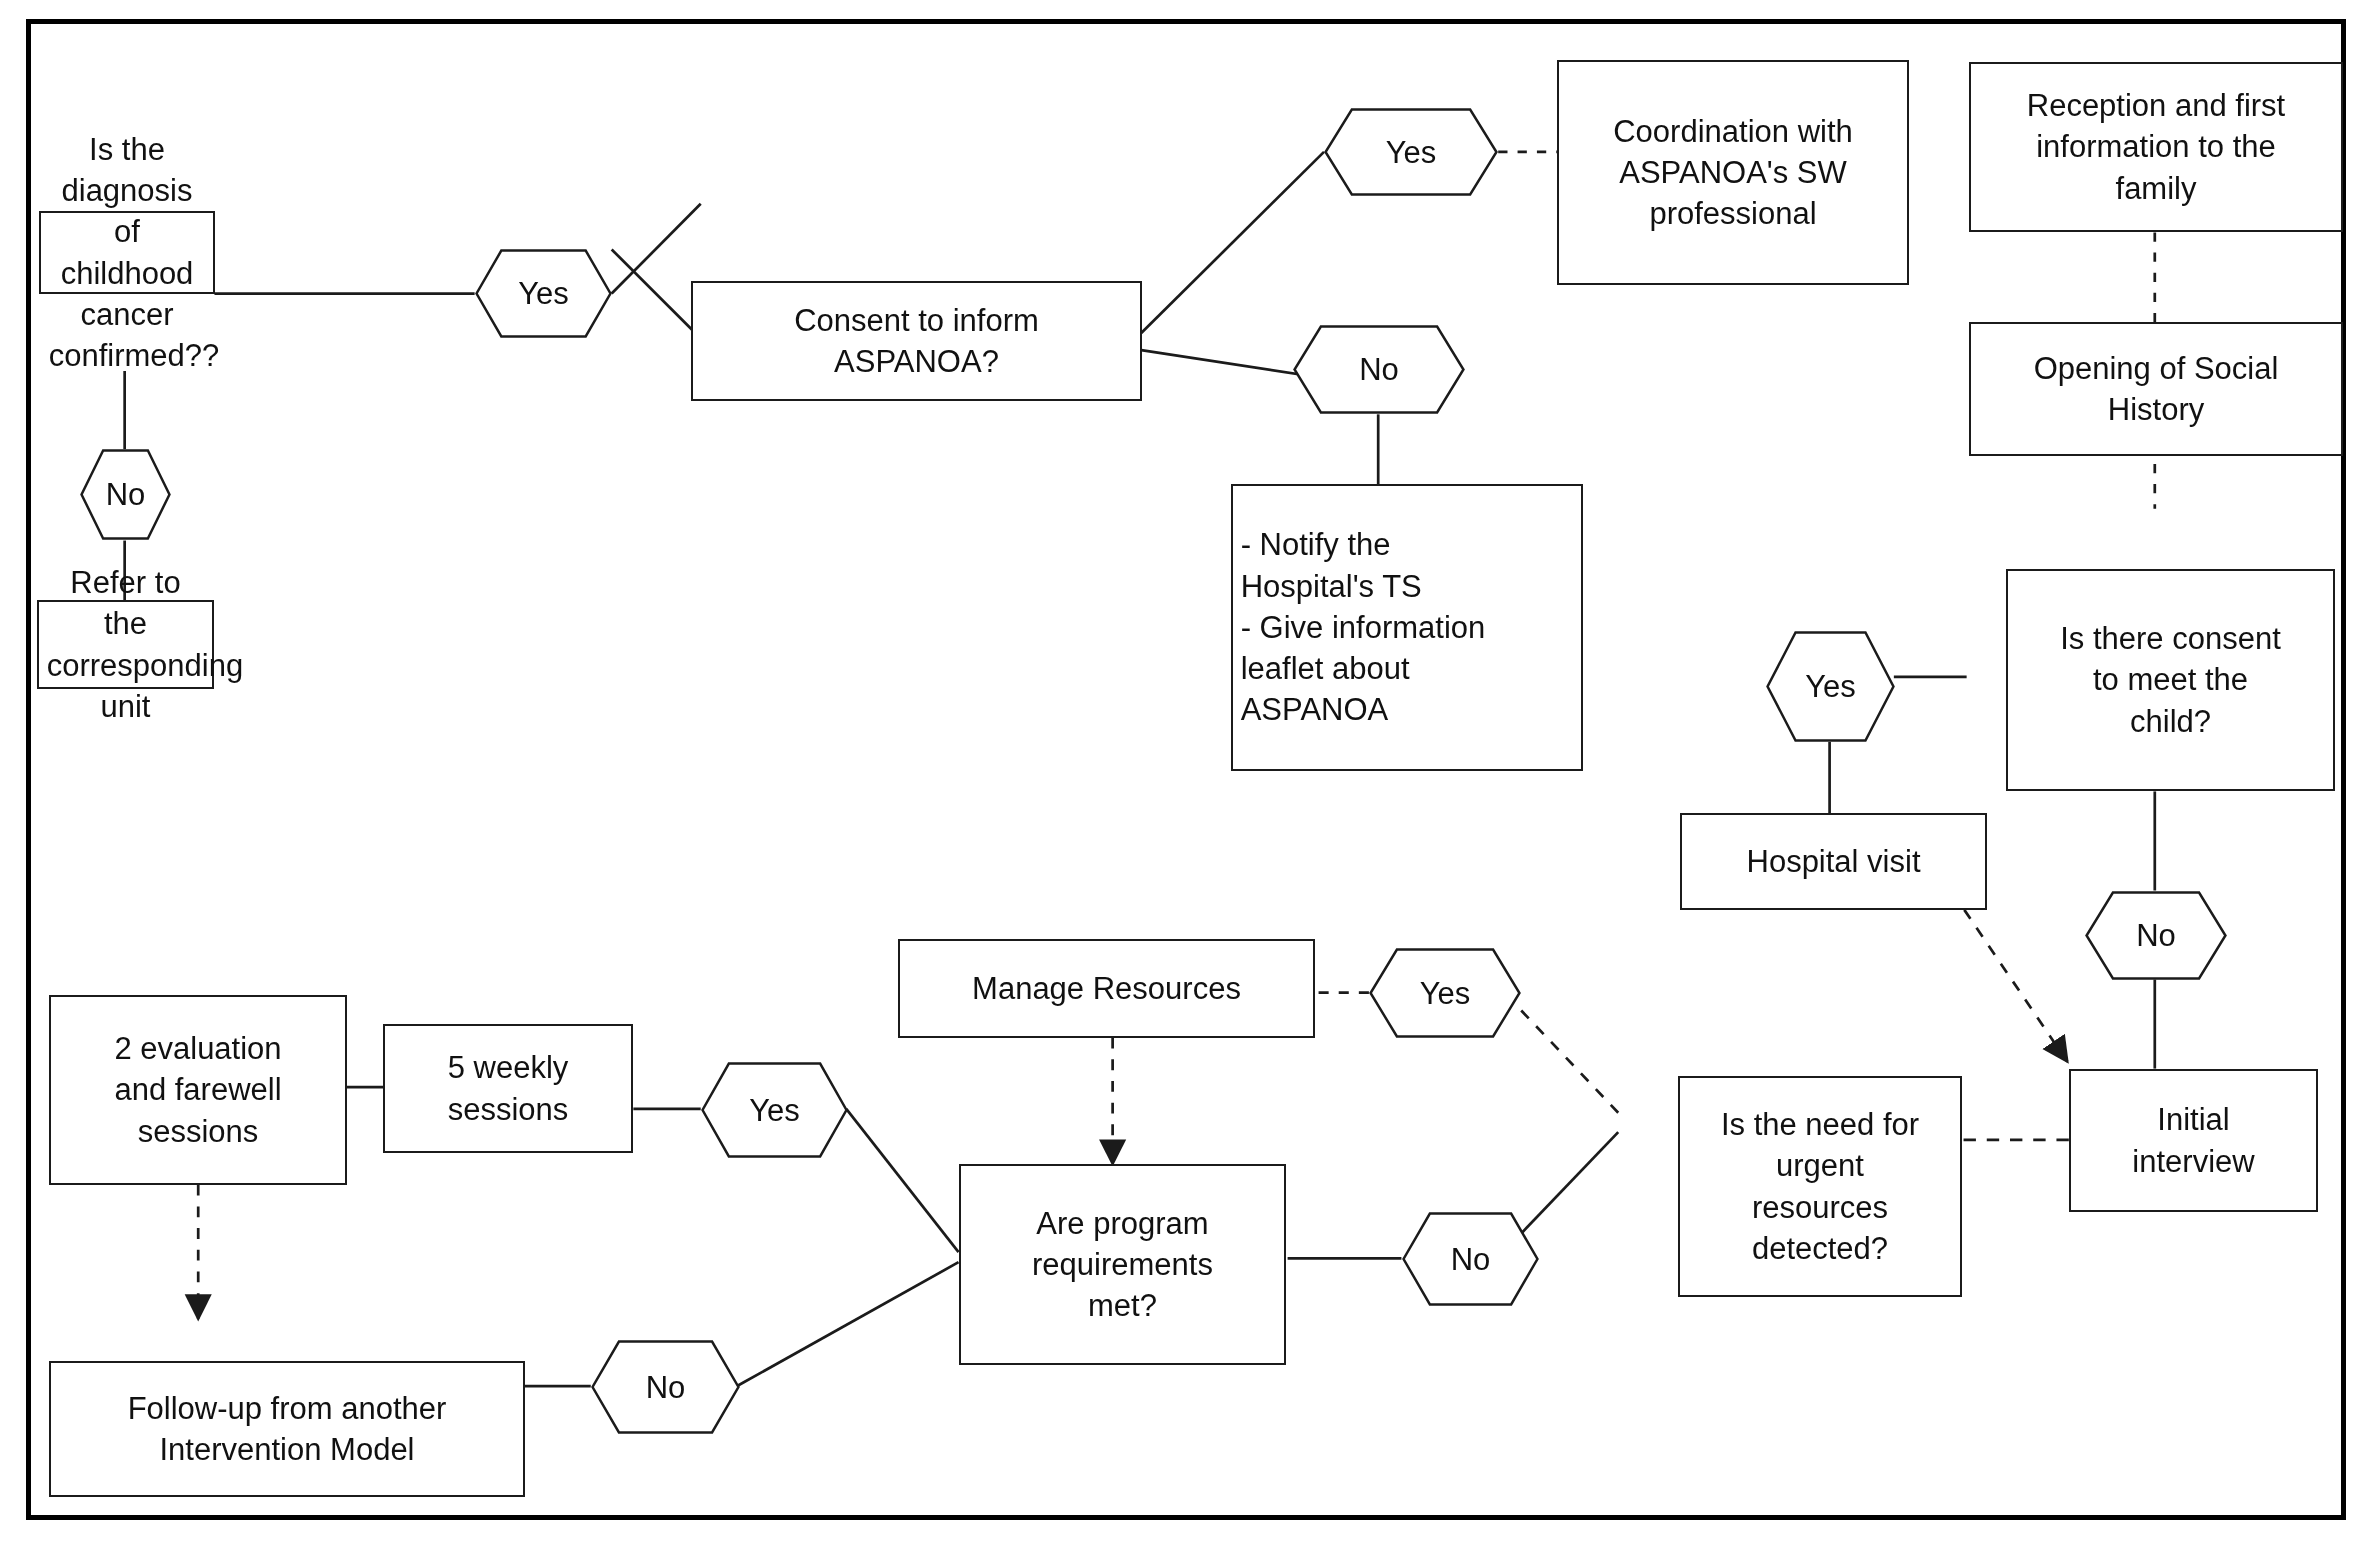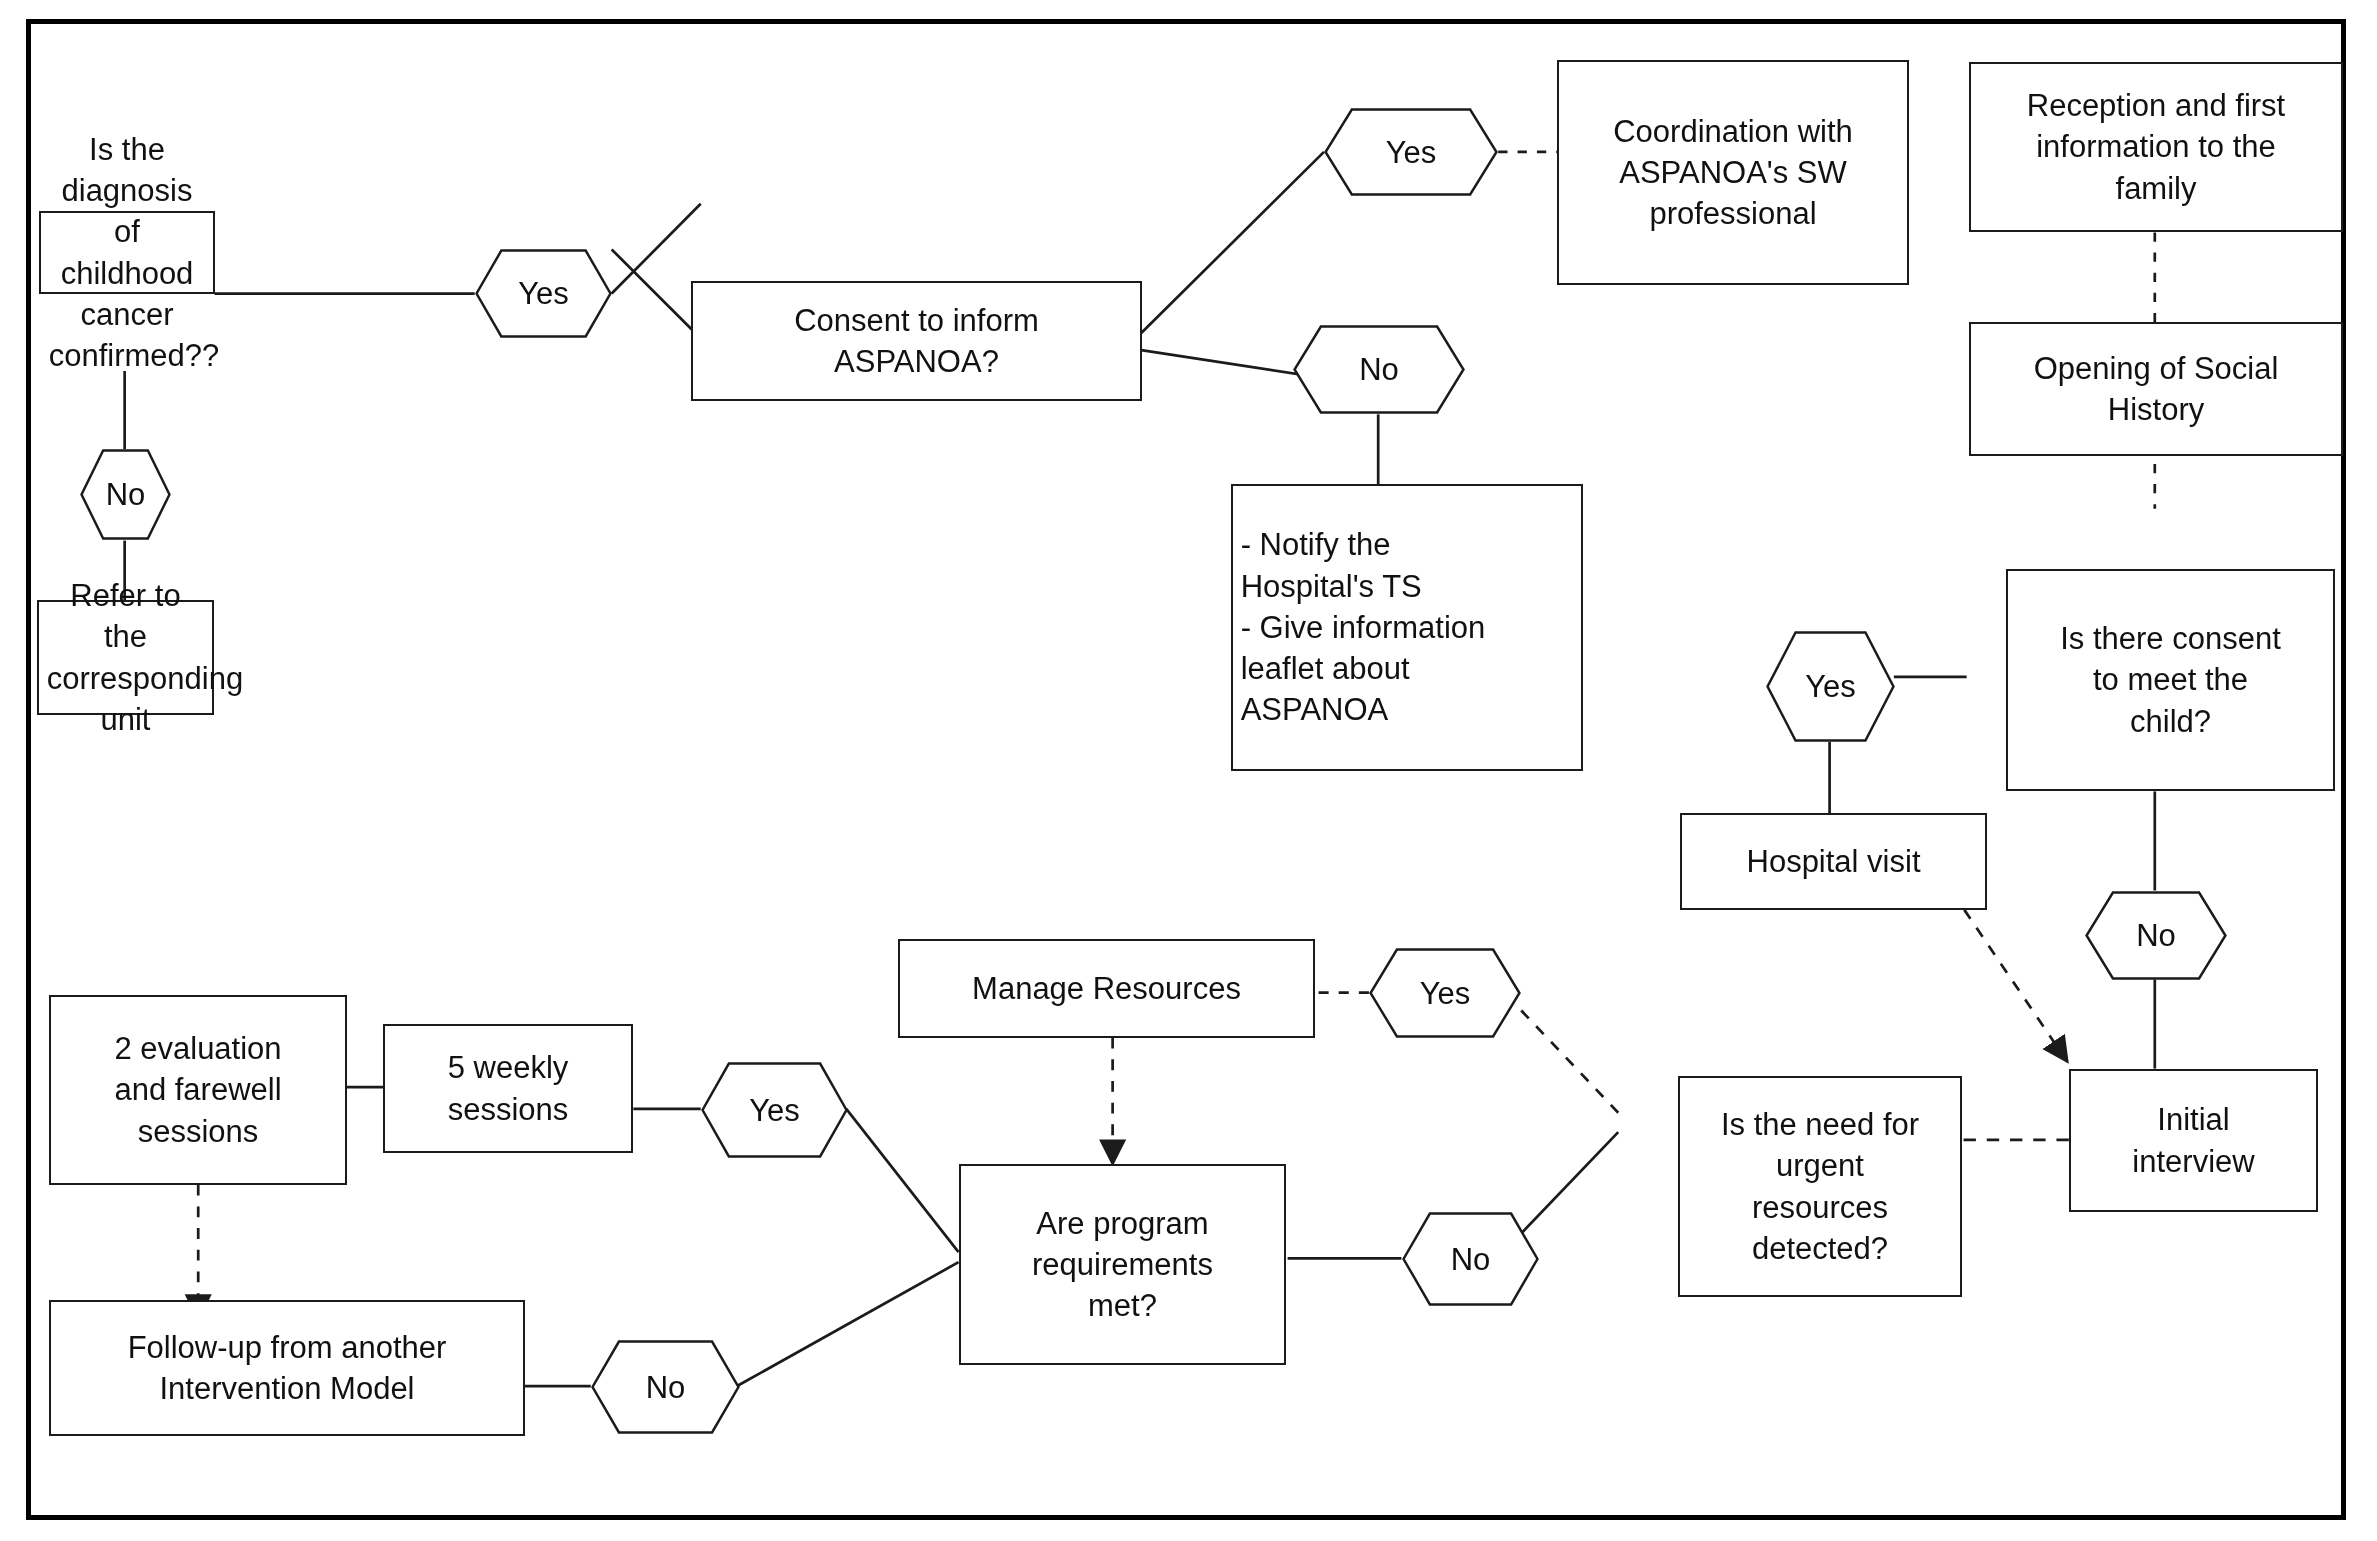--- a/index.html
+++ b/index.html
@@ -151,21 +151,21 @@
       <line x1="256" y1="1530" x2="256" y2="1703" stroke-dasharray="14,14" marker-end="url(#arrowhead)"></line>
     </g>
   </svg>
 
   <div class="node box" style="left:39px; top:211px; width:176px; height:83px; margin-top:0;">
     <span class="txt">Is the diagnosis of
 childhood cancer
 confirmed??</span>
   </div>
 
-  <div class="node box" style="left:37px; top:600px; width:177px; height:115px;">
+  <div class="node box" style="left:37px; top:600px; width:177px; height:89px;">
     <span class="txt">Refer to the
 corresponding
 unit</span>
   </div>
 
 
   <div class="node box" style="left:691px; top:281px; width:451px; height:120px;">
     <span class="txt">Consent to inform
 ASPANOA?</span>
   </div>
@@ -231,21 +231,21 @@
     <span class="txt">5 weekly
 sessions</span>
   </div>
 
   <div class="node box" style="left:49px; top:995px; width:298px; height:190px;">
     <span class="txt">2 evaluation
 and farewell
 sessions</span>
   </div>
 
-  <div class="node box" style="left:49px; top:1300px; width:476px; height:136px;">
+  <div class="node box" style="left:49px; top:1361px; width:476px; height:136px;">
     <span class="txt">Follow-up from another
 Intervention Model</span>
   </div>
 
   <div class="node hex" style="left:475px; top:249px; width:137px; height:89px;">
     <svg class="hexshape" viewBox="0 0 177 115" preserveAspectRatio="none">
       <polygon points="34,2 143,2 175,57.5 143,113 34,113 2,57.5" fill="#ffffff" stroke="#1b1b1b" stroke-width="3.2"></polygon>
     </svg>
     <span class="txt">Yes</span>
   </div>

